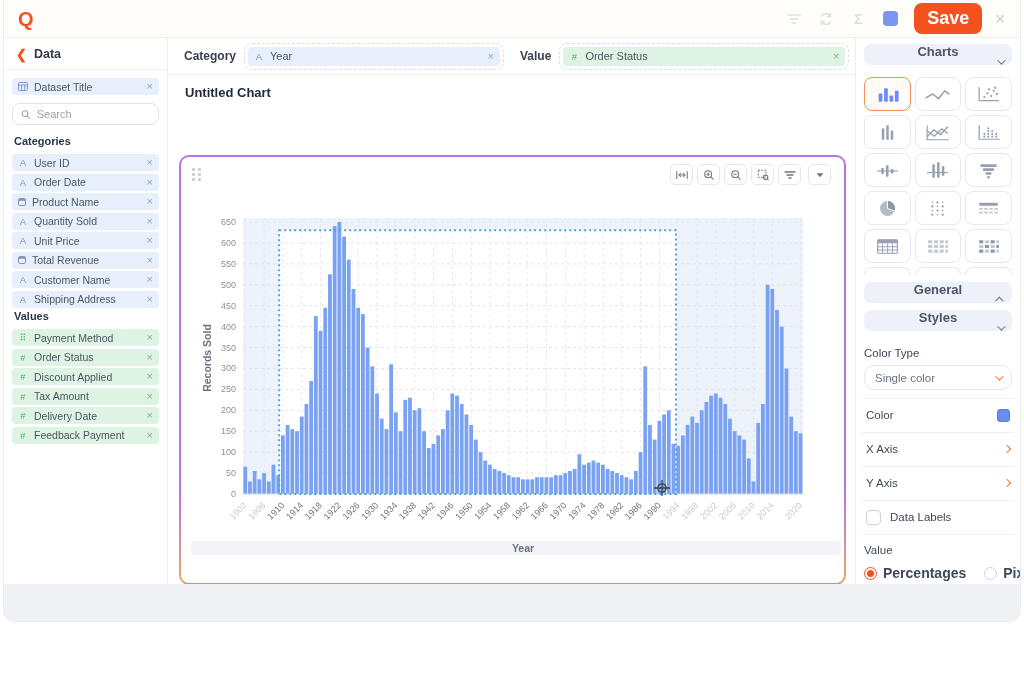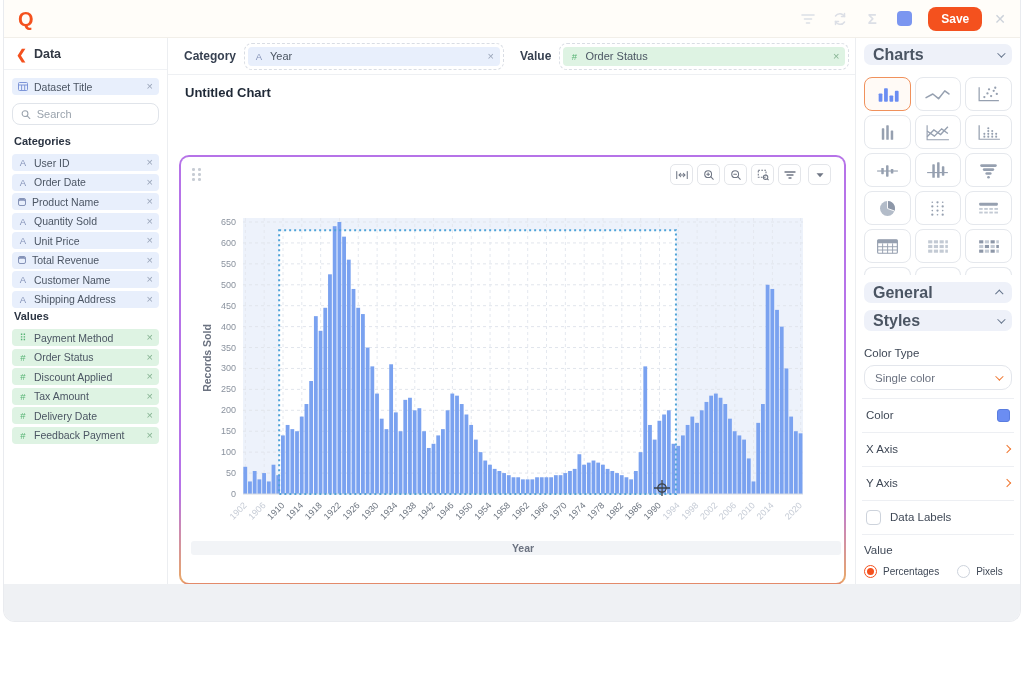--- a/index.html
+++ b/index.html
@@ -10,21 +10,21 @@
 
   
   .topbar { position:absolute; left:0; right:0; top:0; height:38px; background:#fffdf9;
     border-bottom:1px solid #f2efe9; display:flex; align-items:center; padding:0 14px; }
   .logo { color:#f4511e; font-size:20px; font-weight:700; line-height:1; }
   .topbar-spacer { flex:1; }
   .tb-ico { width:18px; height:18px; margin-left:14px; color:#dcdfe6; display:flex; align-items:center; justify-content:center; }
   .tb-ico svg { width:16px; height:16px; }
   .tb-sigma { font-size:15px; font-weight:700; color:#dcdfe6; }
   .tb-swatch { width:15px; height:15px; border-radius:4px; background:#7b96f0; margin-left:16px; }
-  .save-btn { margin-left:16px; background:#f4511e; color:#fff; font-size:12px; font-weight:700;
+  .save-btn { margin-left:16px; background:#f4511e; color:#fff; font-size:18px; font-weight:700;
     border:none; border-radius:8px; padding:5px 13px; cursor:pointer; }
   .tb-close { margin-left:12px; color:#ccd2da; font-size:14px; }
 
   
   .left-panel { position:absolute; left:0; top:38px; width:164px; height:548px; background:#fff;
     border-right:1px solid #eceef1; border-bottom:1px solid #eceef1; }
   .lp-head { display:flex; align-items:center; gap:7px; padding:9px 12px 8px 12px; border-bottom:1px solid #f0f2f5; }
   .lp-back { color:#f4511e; font-size:13px; font-weight:700; line-height:1; }
   .lp-title { font-size:12.5px; font-weight:700; color:#333a45; }
   .lp-body { padding:8px; }
@@ -67,21 +67,21 @@
   .ct-btn { width:23px; height:21px; border:1px solid #e4e6ea; border-radius:5px; background:#fff;
     display:flex; align-items:center; justify-content:center; color:#6f7684; }
   .ct-btn svg { width:14px; height:12px; }
   .ct-btn.caret { margin-left:3px; }
   .chart-svg { position:absolute; left:0; top:6px; }
 
   
   .right-panel { position:absolute; right:0; top:38px; width:165px; height:574px; background:#fff;
     border-left:1px solid #eceef1; overflow:hidden; padding:6px 8px 0 8px; }
   .rp-header { height:21px; background:#eef1f9; border-radius:7px; display:flex; align-items:center;
-    padding:0 9px; font-size:16px; font-weight:700; color:#4b5563; }
+    padding:0 9px; font-size:13px; font-weight:700; color:#4b5563;flex-direction:column; }
   .rp-header .chev { margin-left:auto; }
   .chev { width:6px; height:6px; border-right:1.6px solid #64748b; border-bottom:1.6px solid #64748b; display:inline-block; }
   .chev-down { transform:rotate(45deg) translateY(-2px); }
   .chev-up { transform:rotate(-135deg) translateY(-1px); }
   .chev-right-o { border-color:#f0762f; transform:rotate(-45deg); }
   .chev-down-o { border-color:#f0762f; transform:rotate(45deg) translateY(-2px); }
   .type-grid { display:grid; grid-template-columns:repeat(3,1fr); gap:4px; margin-top:12px; }
   .type-btn { height:34px; border:1px solid #e5e8ed; border-radius:8px; background:#fff;
     display:flex; align-items:center; justify-content:center; }
   .type-btn svg { width:27px; height:21px; }
@@ -94,21 +94,21 @@
   .rp-divider { border-top:1px solid #edeff3; margin:8px -2px 0 -2px; }
   .select-box { margin-top:6px; height:25px; border:1px solid #e3e6ec; border-radius:10px; background:#fff;
     display:flex; align-items:center; padding:0 10px; font-size:11.5px; color:#6b7280; }
   .select-box .chev { margin-left:auto; }
   .color-swatch { width:13px; height:13px; border-radius:3px; background:#6b8df2; border:1px solid #5a7de0; }
   .checkbox { width:15px; height:15px; border:1.4px solid #cdd3dc; border-radius:4px; background:#fff; margin-right:9px; }
   .radio-row { display:flex; align-items:center; gap:6px; margin-top:9px; }
   .radio { width:13px; height:13px; border-radius:50%; border:1.4px solid #cdd3dc; background:#fff; position:relative; flex:none; }
   .radio.on { border-color:#f4511e; }
   .radio.on::after { content:""; position:absolute; inset:2px; border-radius:50%; background:#f4511e; }
-  .radio-lbl { font-size:10px; color:#3f4856; margin-right:12px; }
+  .radio-lbl { font-size:14px; color:#3f4856; margin-right:12px;font-weight:bold; }
 
   .bottom-strip { position:absolute; left:0; right:0; bottom:0; height:37px; background:#eff1f4; }
 </style>
 </head>
 <body>
 
 <div class="app-window">
 
   <div class="topbar">
     <span class="logo">Q</span>

